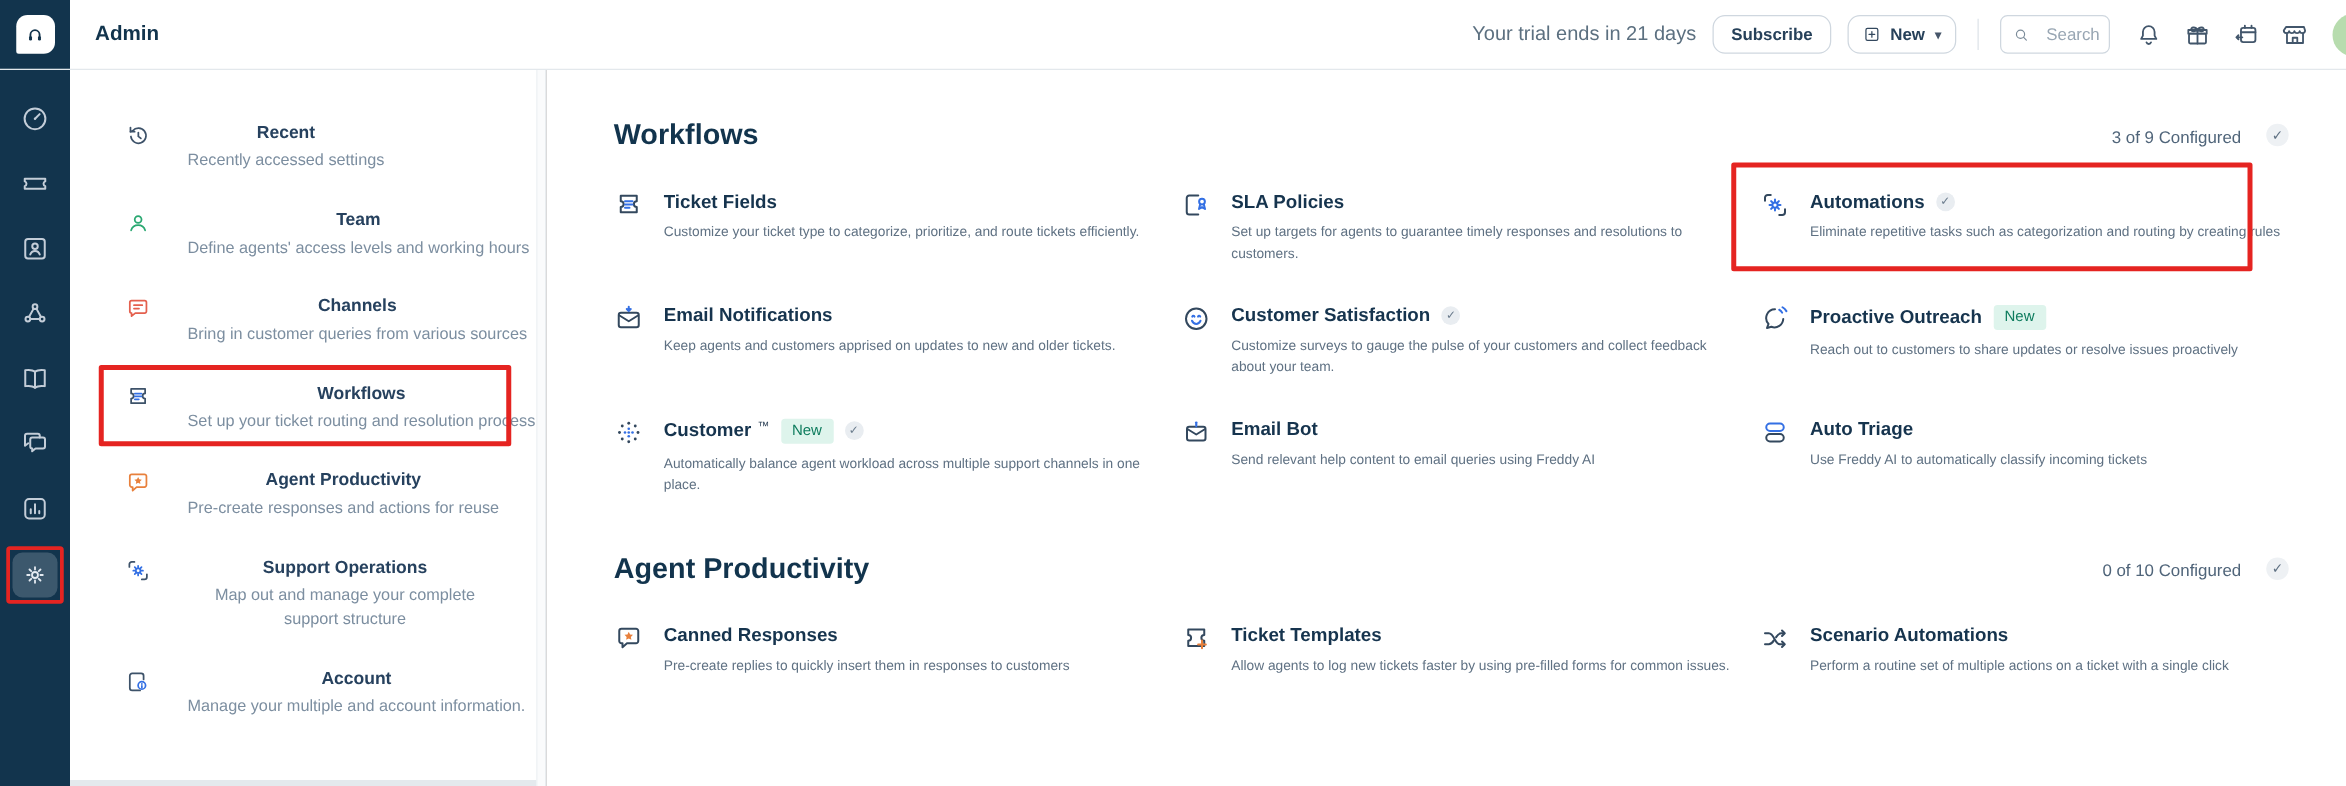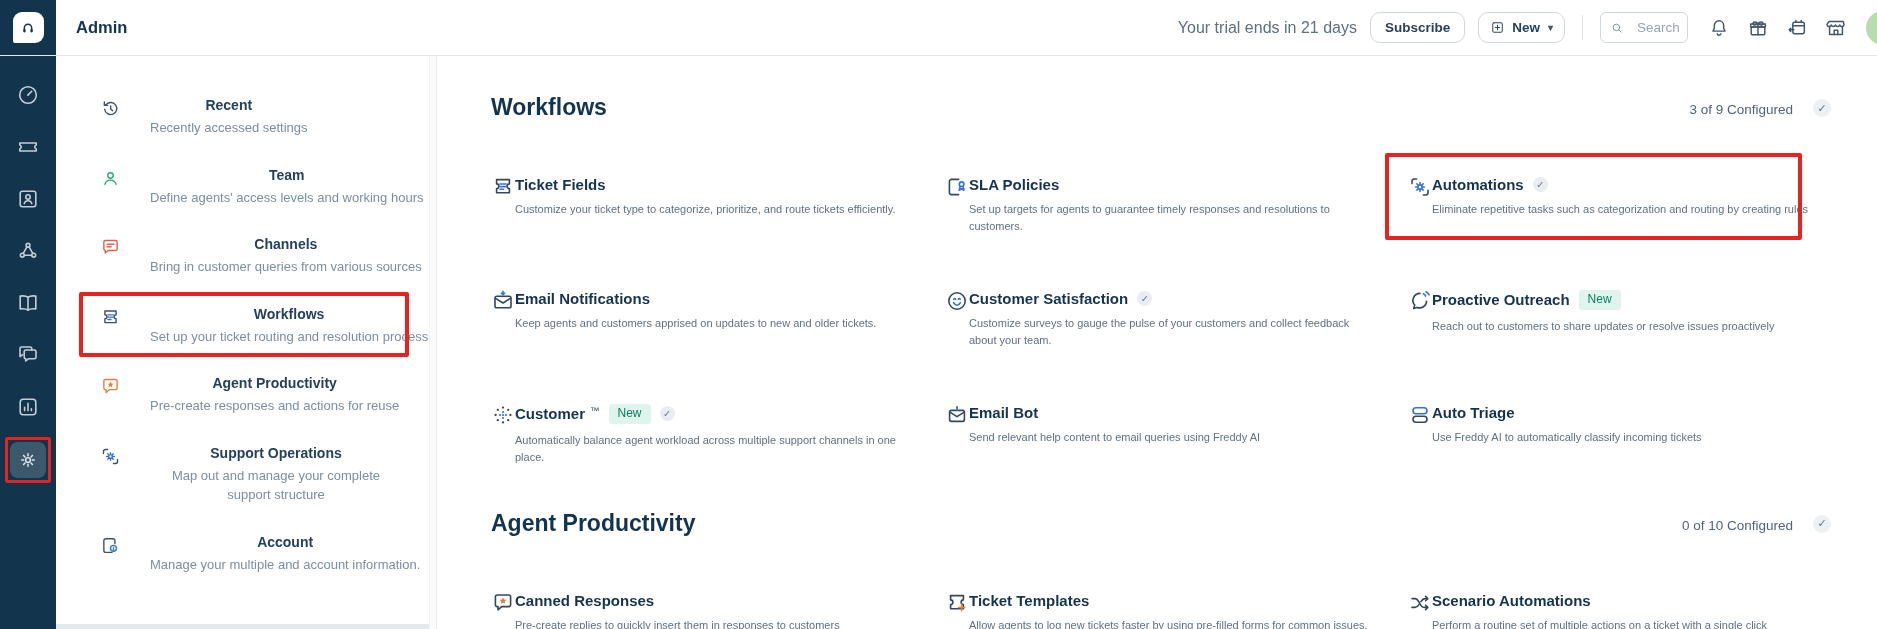--- a/index.html
+++ b/index.html
@@ -82,21 +82,21 @@
     padding:24px 46px 0 54px;overflow:hidden;}
   .sec-head{display:flex;align-items:flex-end;justify-content:space-between;
     margin:14px 0 32px;}
   .sec-head.second{margin-top:44px;}
   .sec-title{font-size:23px;font-weight:700;color:var(--title);}
   .configured{display:flex;align-items:flex-end;gap:20px;font-size:13.5px;color:#50657a;
     padding-bottom:4px;}
   .check-circle{width:18px;height:18px;border-radius:50%;background:#eef1f4;color:#5f7183;
     font-size:11px;font-weight:700;display:inline-flex;align-items:center;justify-content:center;}
   .grid{display:grid;grid-template-columns:454px 463px 1fr;row-gap:32px;}
-  .card{display:flex;position:relative;cursor:pointer;margin-top:23px;}
+  .card{display:flex;gap:16px;position:relative;cursor:pointer;}
   .card-icon{width:24px;height:24px;flex:0 0 24px;color:#33485e;margin-top:-1px;}
   .card-title-row{display:flex;align-items:center;gap:9px;}
   .card-title{font-size:15px;font-weight:700;color:#16344e;}
   .tm{font-size:9.5px;color:#31455a;align-self:flex-start;margin-left:-4px;margin-top:1px;}
   .title-check{width:15px;height:15px;border-radius:50%;background:#e9edf1;color:#6b7c8d;
     font-size:9.5px;font-weight:700;display:inline-flex;align-items:center;justify-content:center;}
   .badge-new{font-size:12px;color:#0d7c5d;background:#def4ec;border-radius:3px;
     padding:2px 9px;line-height:1.3;}
   .card-desc{font-size:11px;color:#5f7183;line-height:1.55;margin-top:8px;max-width:402px;}
   .card-annot{position:absolute;border:4px solid var(--red);top:-23px;left:-23px;

